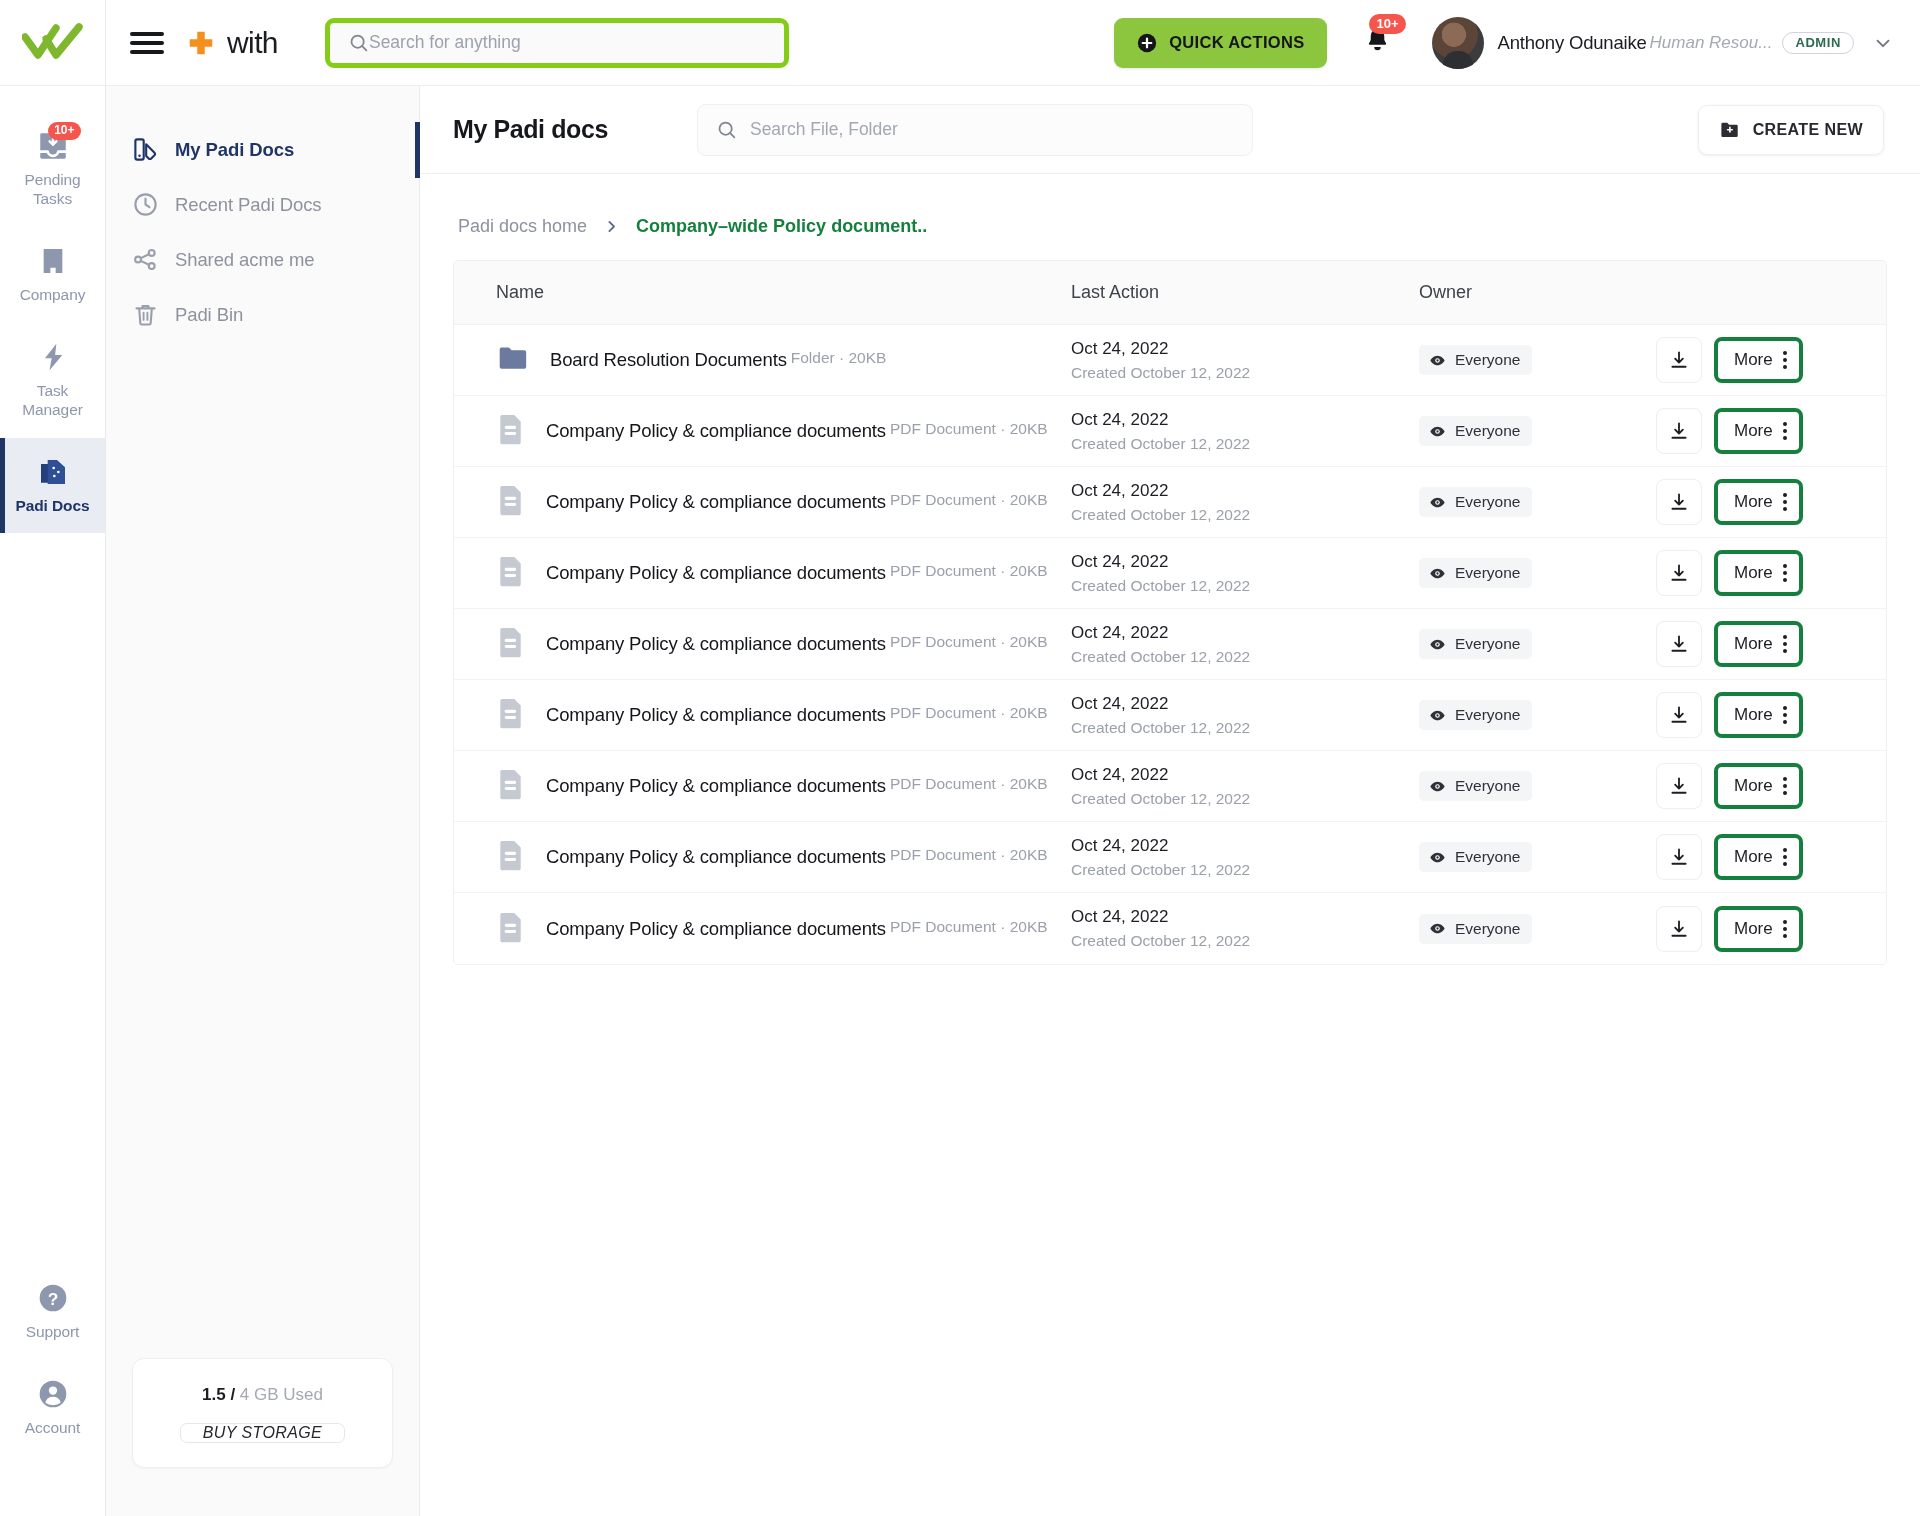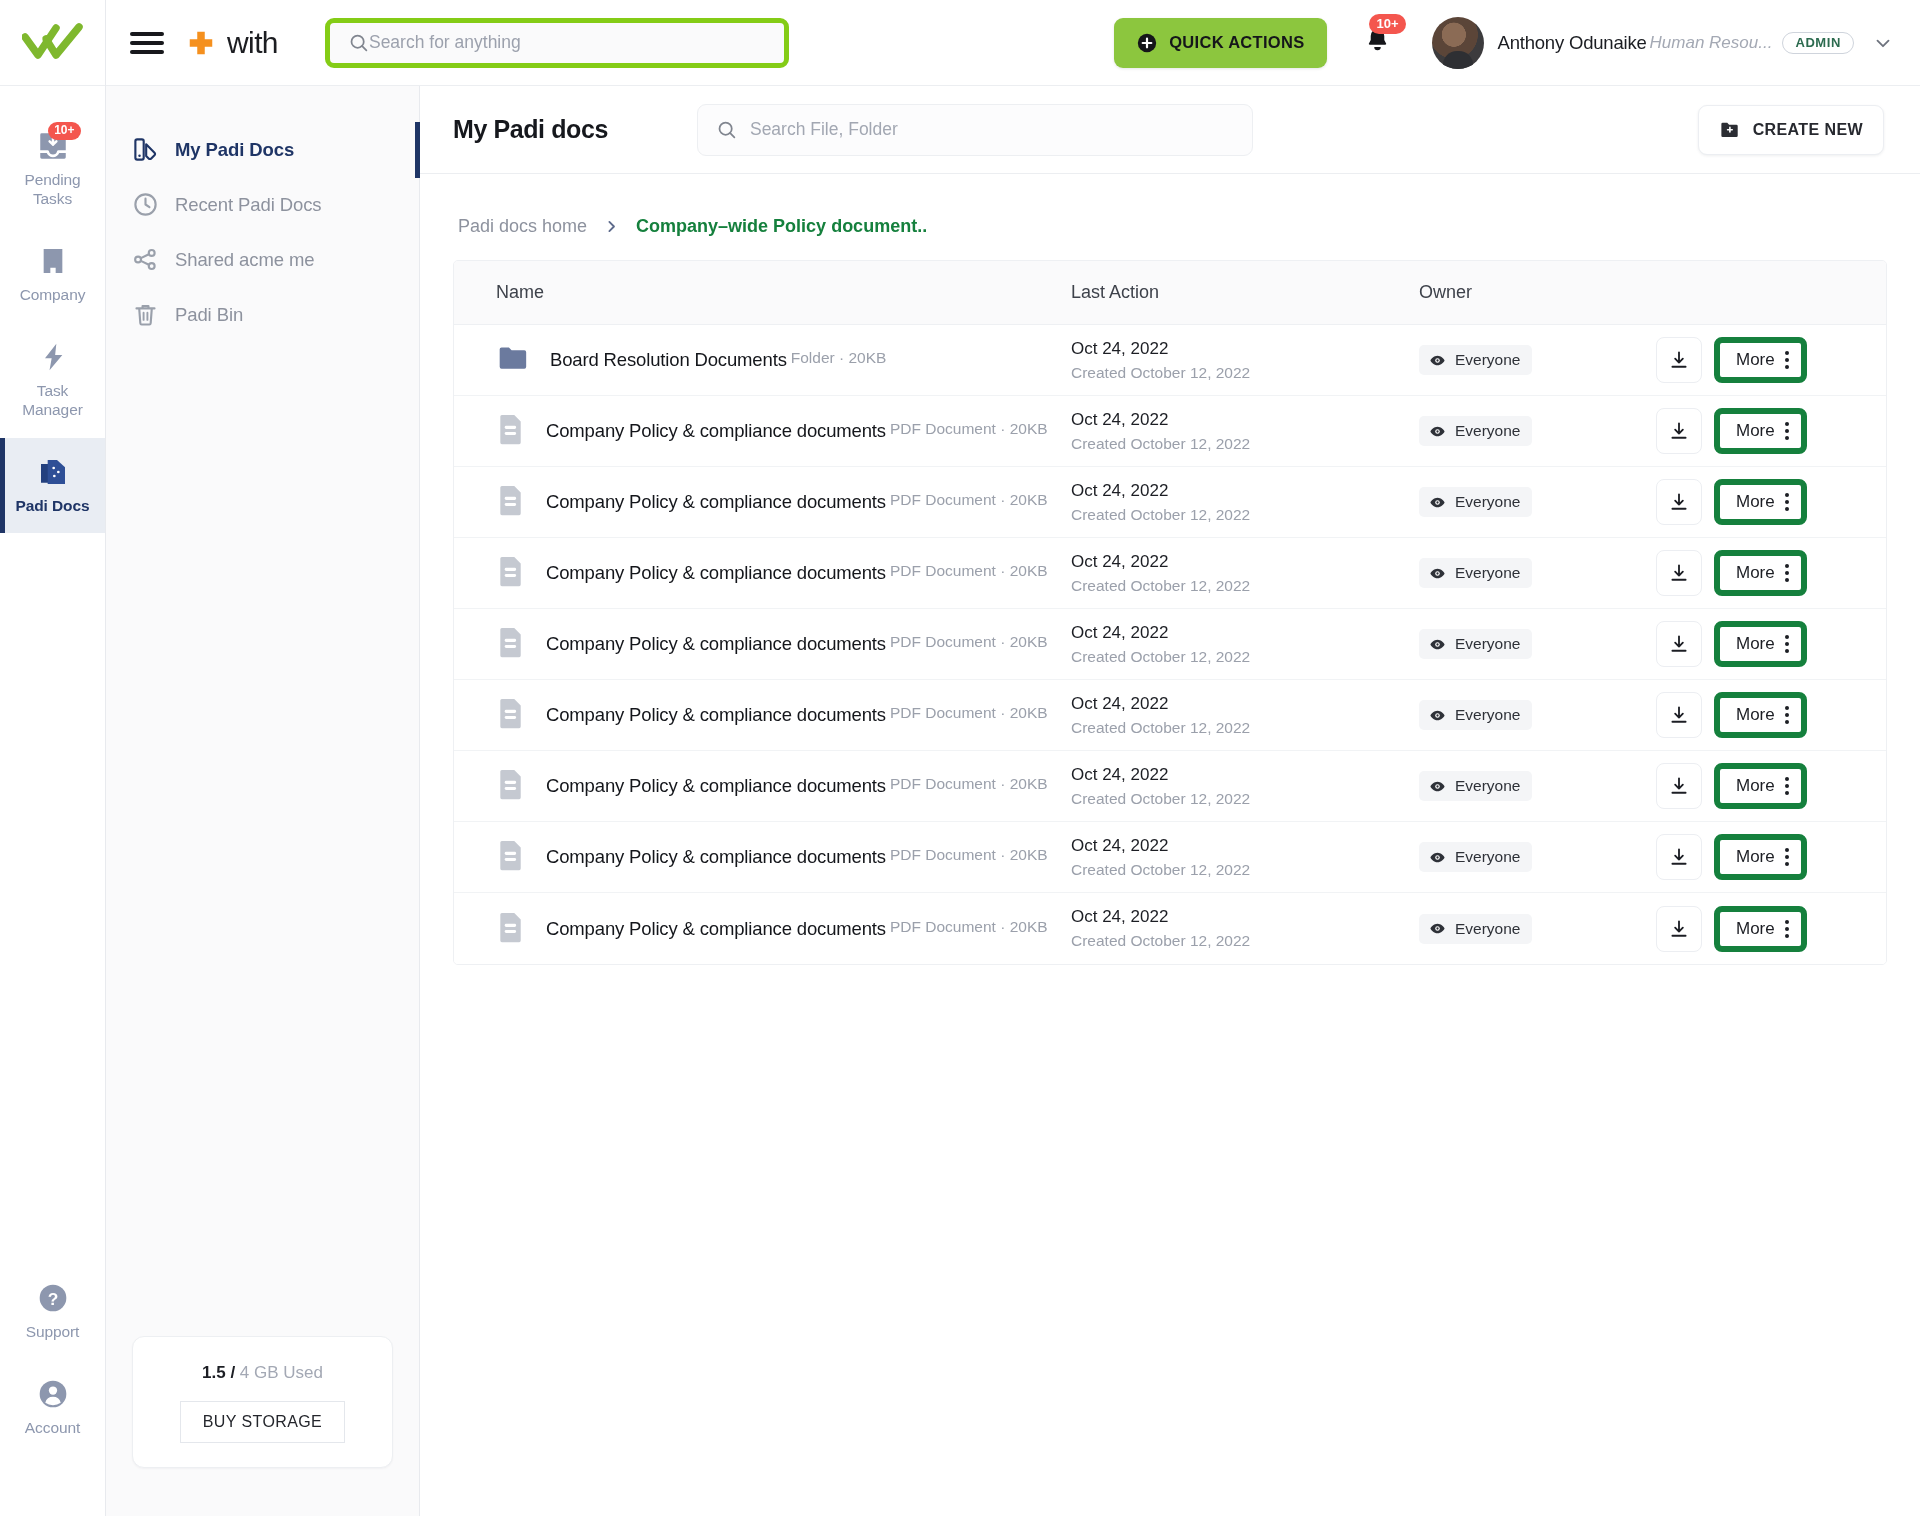--- a/index.html
+++ b/index.html
@@ -134,23 +134,23 @@
     margin: auto 0 48px 0;
     margin-left: 26px; margin-right: 26px;
     background: #ffffff; border: 1px solid #edeff2; border-radius: 12px;
     padding: 26px 20px 24px; text-align: center;
     box-shadow: 0 1px 2px rgba(16,24,40,.04);
   }
   .storage-line { font-size: 17px; color: #a3a8b4; }
   .storage-line b { color: #1c1e24; font-weight: bold; }
   .buy-storage {
     margin-top: 18px;
-    background: #fff; border: 1px solid #e4e7ec; border-radius: 0;
-    padding: 11px 22px; font-family: inherit; font-size: 16px; color: #24262c;
-    letter-spacing: 0.4px; cursor: pointer;
+    background: #fff; border: 1px solid #e4e7ec; border-radius: 7px;
+    padding: 0 22px; font-family: inherit; font-size: 16px; color: #24262c;
+    letter-spacing: 0.4px; cursor: pointer; font-style: italic;
   }
 
   
   .main { flex: 1; display: flex; flex-direction: column; min-width: 0; background: #fff; }
   .main-head {
     height: 88px; flex: 0 0 88px;
     display: flex; align-items: center; padding: 0 36px 0 33px;
     border-bottom: 1px solid #eceef1;
     background: #fff;
   }
@@ -207,21 +207,21 @@
     display: inline-flex; align-items: center; gap: 9px;
     background: #f4f5f7; border-radius: 5px; padding: 6px 12px 6px 10px;
     font-size: 15.5px; color: #2e3138;
   }
   .act-cell { width: 230px; flex: 0 0 230px; display: flex; align-items: center; gap: 12px; justify-content: flex-start; }
   .btn-dl {
     width: 46px; height: 46px; border: 1px solid #eceef2; border-radius: 8px;
     background: #fff; display: flex; align-items: center; justify-content: center; cursor: pointer;
   }
   .btn-more {
-    height: 46px; border: 6px solid #15803d; border-radius: 8px; background: #fff;
+    height: 46px; border: 4px solid #15803d; border-radius: 8px; background: #fff;
     display: flex; align-items: center; gap: 10px; padding: 0 12px 0 16px;
     font-family: inherit; font-size: 17px; color: #1c1e24; cursor: pointer;
   }
   .kebab { display:flex; flex-direction:column; gap:3px; }
   .kebab i { width: 4px; height: 4px; border-radius: 50%; background:#1c1e24; display:block; }
 </style>
 </head>
 <body>
 
 <div class="app">

